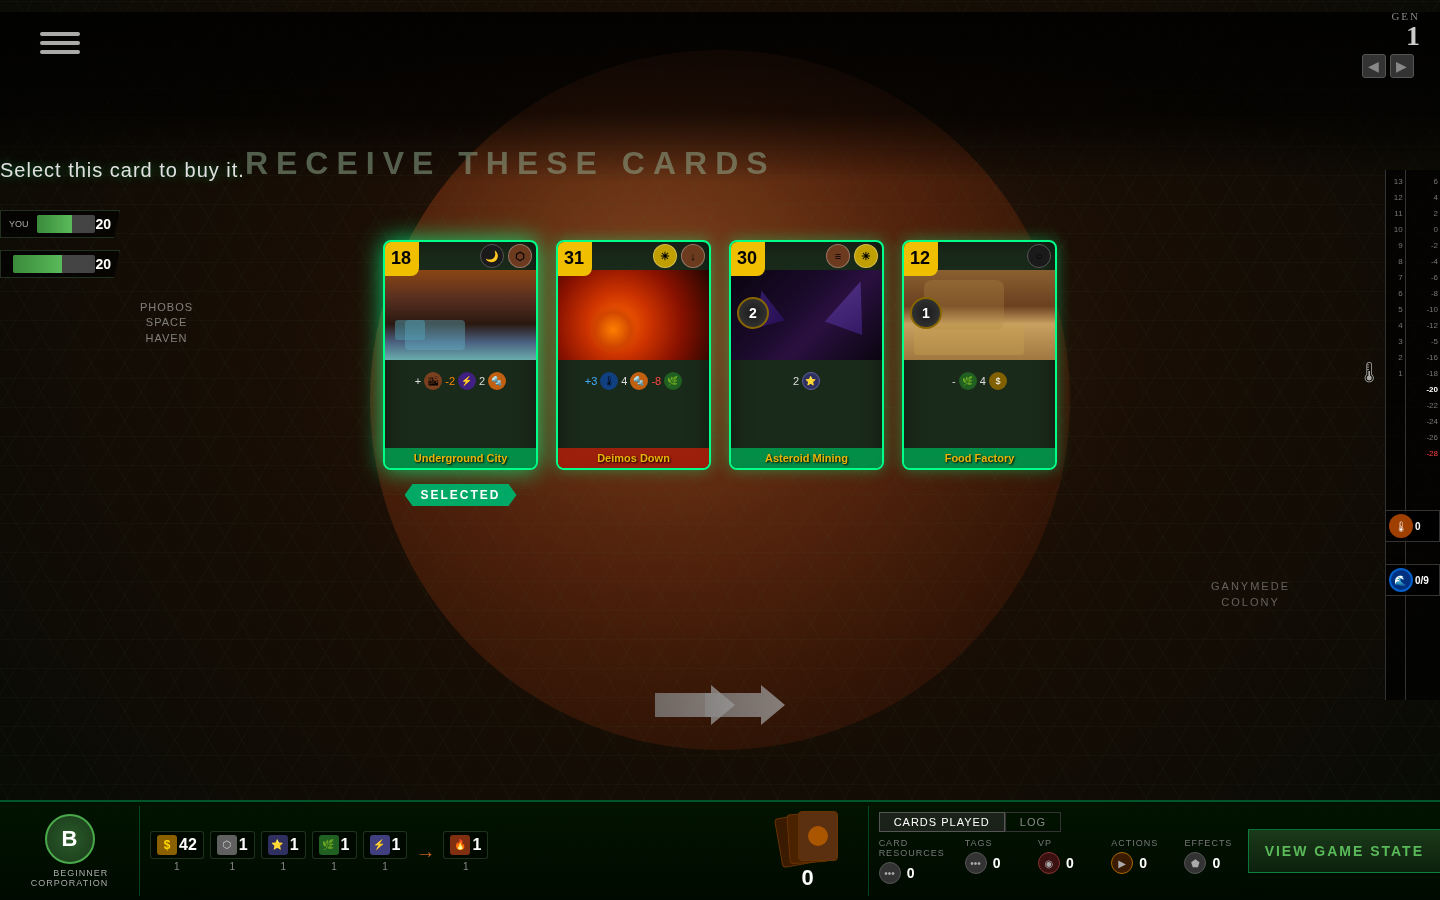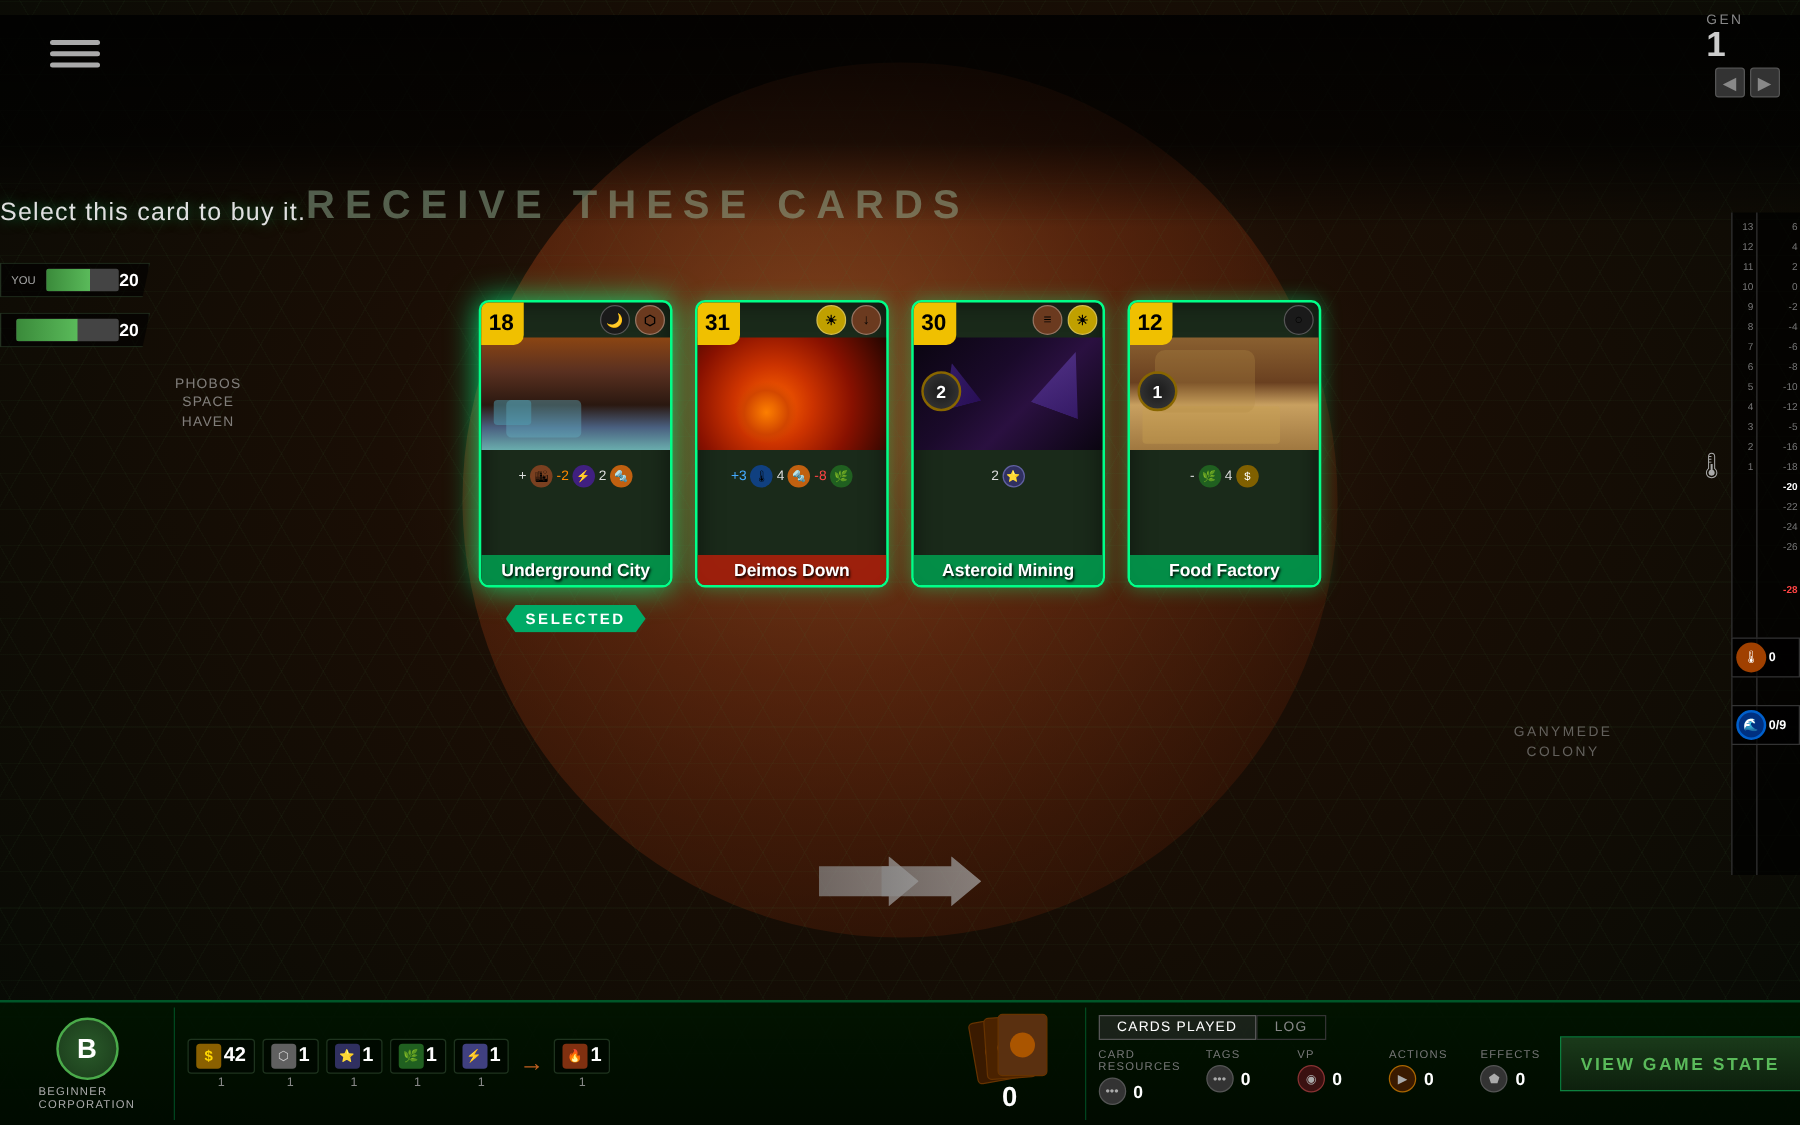--- a/index.html
+++ b/index.html
@@ -83,24 +83,25 @@
       font-size: 32px;
       font-weight: bold;
       letter-spacing: 8px;
       text-transform: uppercase;
     }
 
     
     .gen-counter {
       position: absolute;
       top: 10px;
-      right: 10px;
+      right: 20px;
       width: 65px;
       z-index: 20;
-      text-align: left;
+      text-align: right;
+      font-family: Liberation Serif, serif;
     }
     .gen-label {
       color: #888;
       font-size: 11px;
       letter-spacing: 2px;
     }
     .gen-number {
       color: #ccc;
       font-size: 28px;
       font-weight: bold;
@@ -268,23 +269,23 @@
       background: linear-gradient(180deg, #8a6030 0%, #6a4020 40%, #c8a060 60%, #a07840 100%);
     }
 
     .card-name-bar {
       position: absolute;
       bottom: 0;
       left: 0;
       right: 0;
       padding: 4px 6px;
       text-align: center;
-      font-size: 14px;
-      font-weight: bold;
-      color: #ffffff;
+      font-size: 11px;
+      font-weight: bold;
+      color: #eab308;
       text-shadow: 1px 1px 2px #000;
     }
     .name-bar-green { background: rgba(0,160,80,0.85); }
     .name-bar-red { background: rgba(180,30,10,0.85); }
 
     .card-badge {
       position: absolute;
       top: 55px;
       left: 6px;
       width: 32px;
@@ -477,21 +478,21 @@
       display: flex;
       align-items: center;
       justify-content: center;
       color: #fff;
       font-size: 22px;
       font-weight: bold;
     }
     .corp-name {
       color: #aaa;
       font-size: 9px;
-      text-align: left;
+      text-align: right;
       margin-top: 4px;
       letter-spacing: 1px;
       text-transform: uppercase;
     }
 
     .resources-row {
       display: flex;
       align-items: center;
       flex: 1;
       padding: 0 10px;
@@ -851,21 +852,21 @@
     <div class="scale-val">-8</div>
     <div class="scale-val">-10</div>
     <div class="scale-val">-12</div>
     <div class="scale-val">-5</div>
     <div class="scale-val">-16</div>
     <div class="scale-val">-18</div>
     <div class="scale-val current">-20</div>
     <div class="scale-val">-22</div>
     <div class="scale-val">-24</div>
     <div class="scale-val">-26</div>
-    <div class="scale-val current" style="color:#ff4444;font-weight:bold;margin-top:18px;">-28</div>
+    <div class="scale-val current" style="color:#ff4444;font-weight:normal;">-28</div>
   </div>
 </div>
 
 <div class="thermo-icon">🌡</div>
 
 <div class="param-bars">
   <div class="param-bar-item">
     <div class="param-icon param-orange">🌡</div>
     <span class="param-value">0</span>
   </div>

